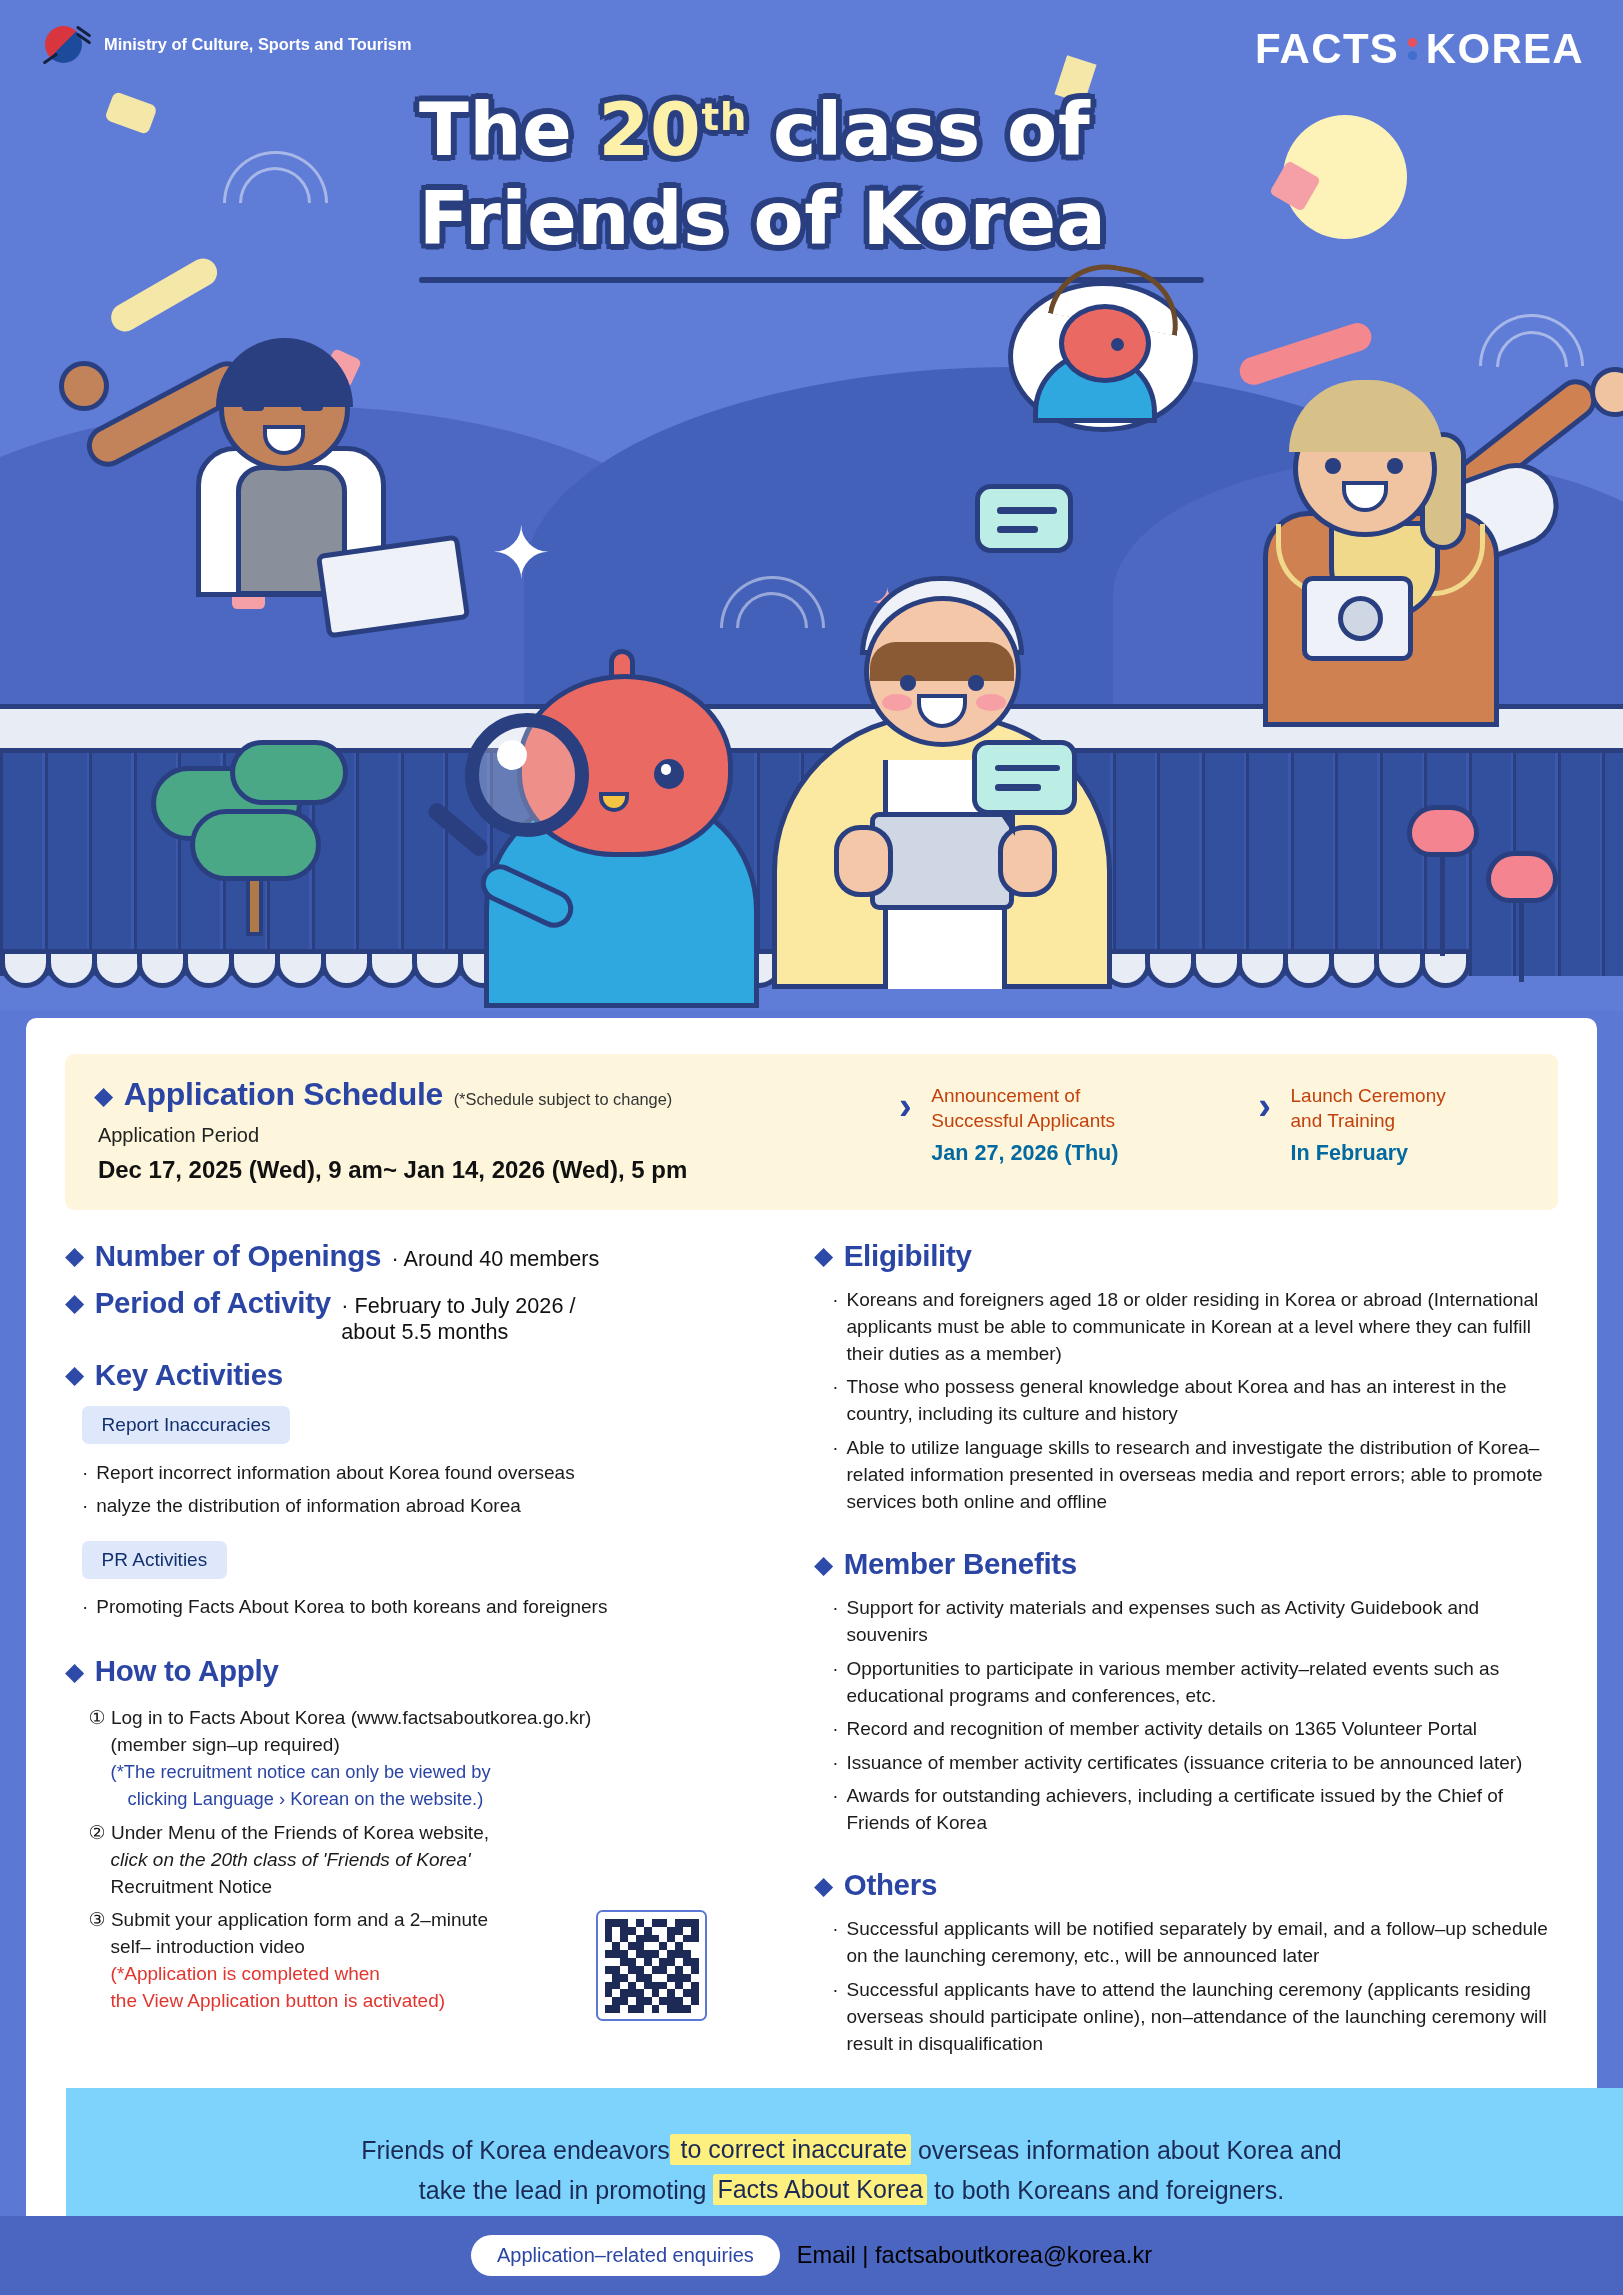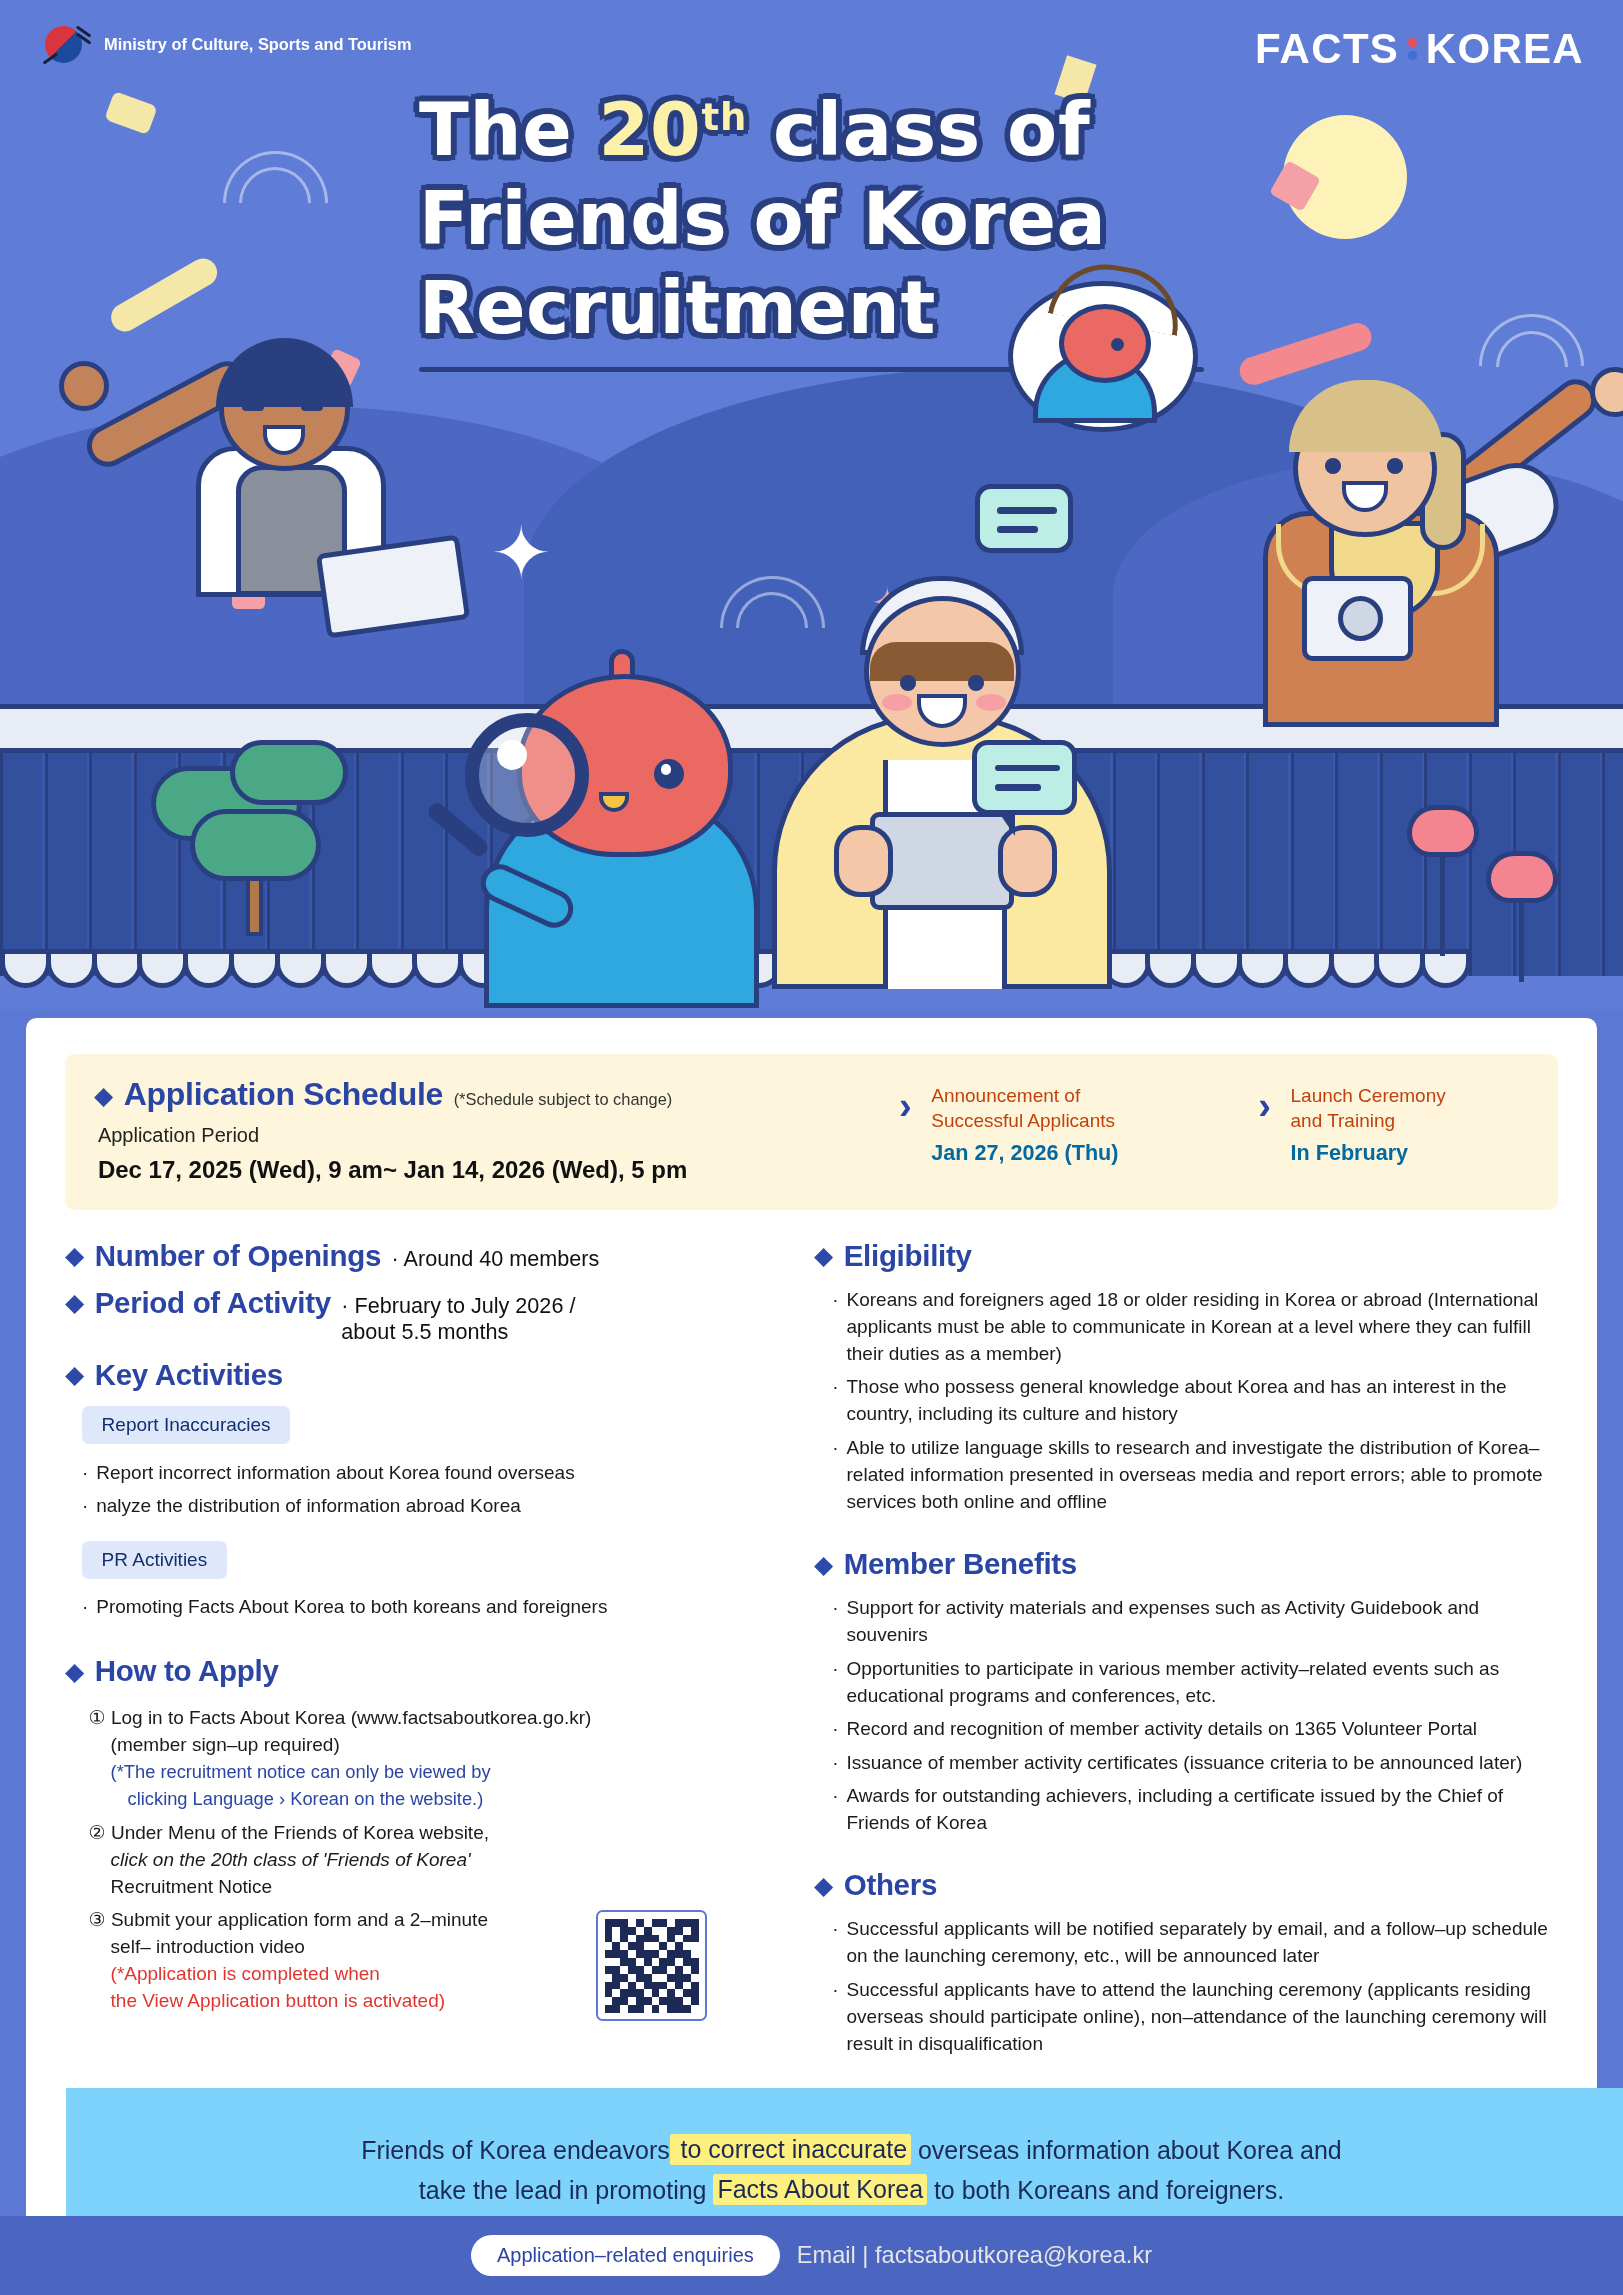--- a/index.html
+++ b/index.html
@@ -259,21 +259,21 @@
   .message div { font-size:25px; color:#1b2a55; }
   .hl { background:#fdf07e; padding:1.3px 3.9px; border-radius:2.6px;}
 
   .footer {
     position:absolute; left:0; bottom:0; width:1623px; height:79px;
     background:#4a66c0; display:flex; align-items:center; justify-content:center; gap:17px;
   }
   .foot-pill {
     background:#fff; color:#2b45a5; font-size:20px; padding:9.2px 26px; border-radius:26px;
   }
-  .foot-text { color:#e5e5e5; font-size:23.6px; }
+  .foot-text { color:#000000; font-size:23.6px; }
 </style>
 </head>
 <body>
 
 <div class="hero">
   <div class="hero-sky"></div>
   <div class="mountain m1"></div>
   <div class="mountain m2"></div>
   <div class="mountain m3"></div>
 
@@ -313,21 +313,20 @@
         <i></i>
       </span>
     <span>KOREA</span>
   </div>
 
   <div class="title-wrap">
     <div class="t-line">
       <span>The </span><span class="t-yellow">20</span><span class="t-yellow t-sup">th</span><span> class of</span>
     </div>
     <div class="t-line">Friends of Korea</div>
-    <div class="t-line">Recruitment</div>
     <div class="title-underline"></div>
   </div>
 
   <div class="logo-bird">
     <div class="lb-stick"></div>
     <div class="lb-body"></div>
     <div class="lb-head"></div>
     <div class="lb-eye"></div>
   </div>
 

